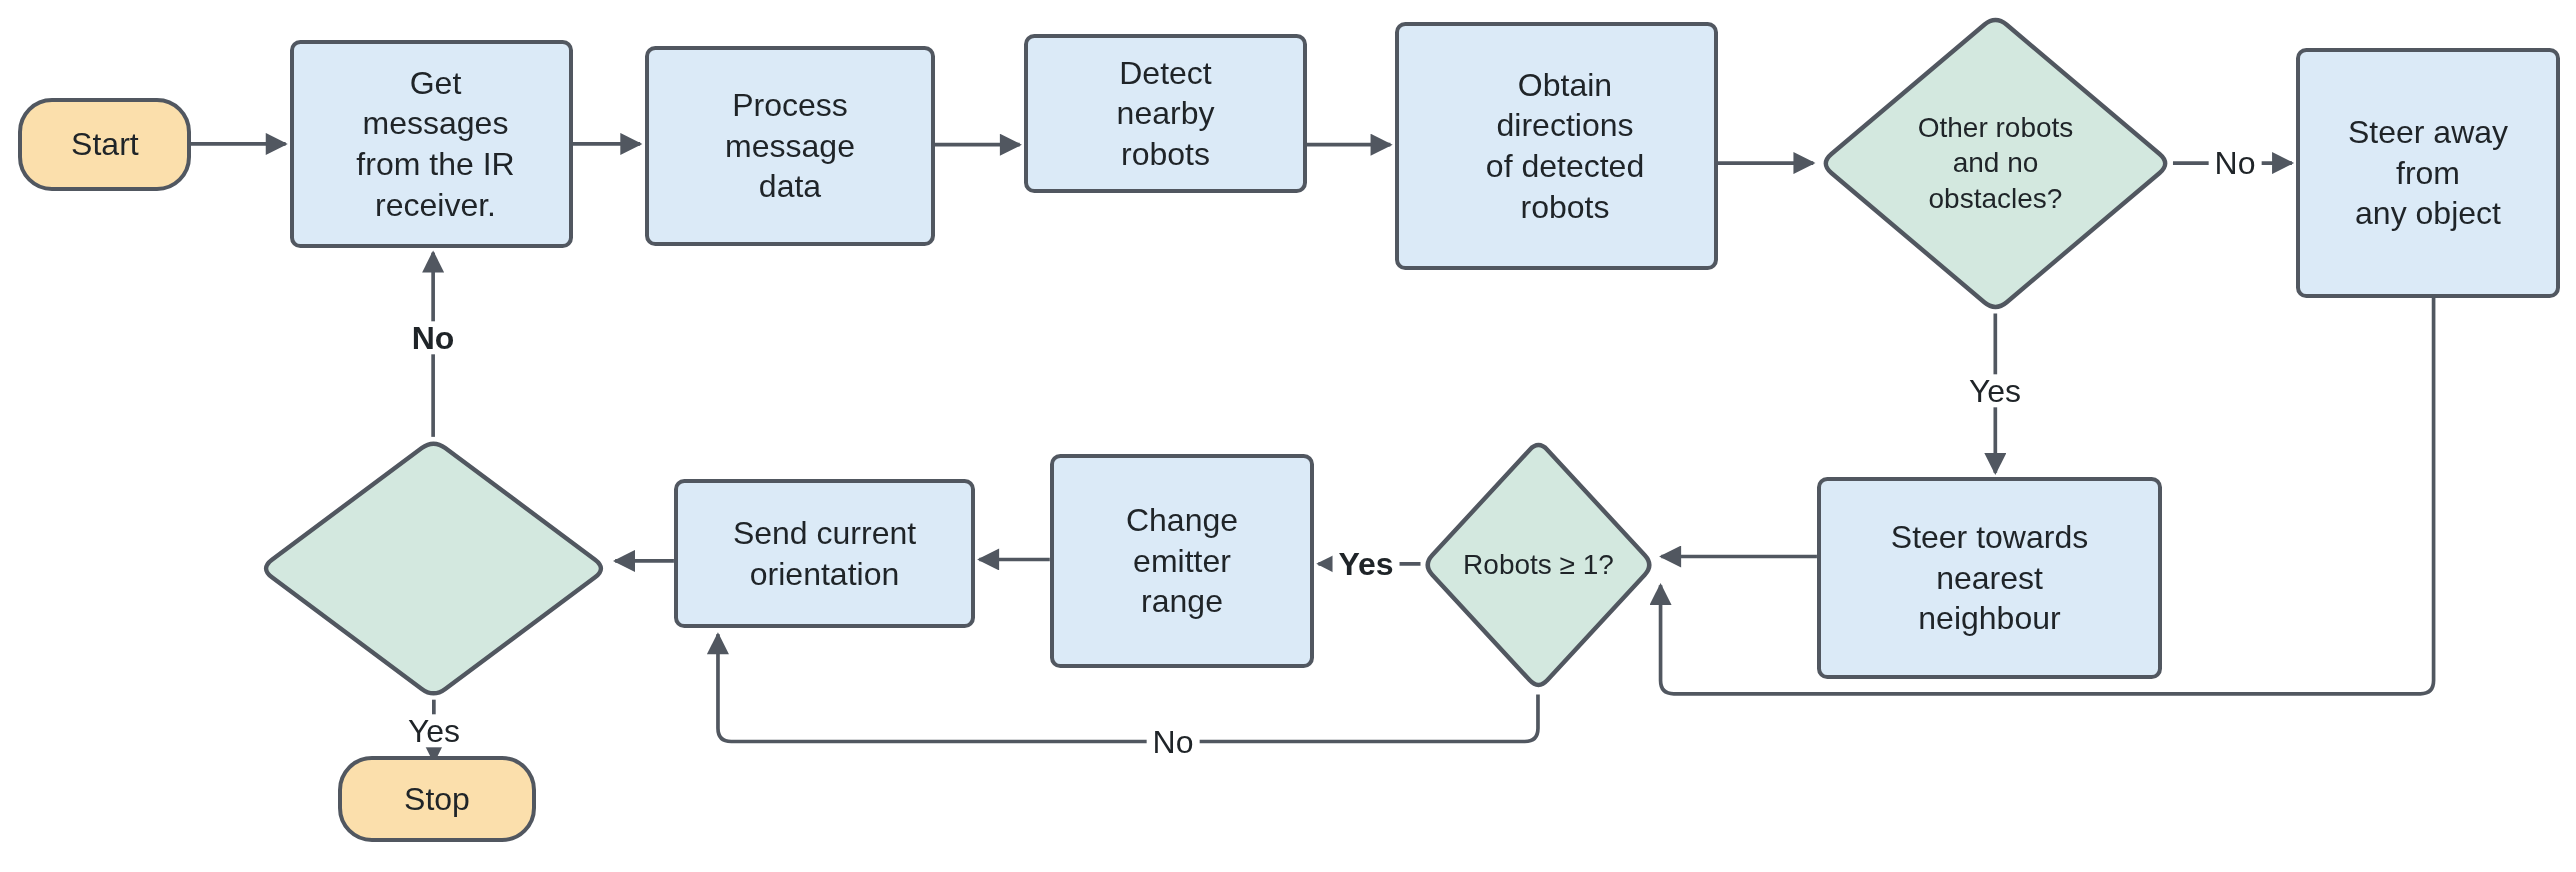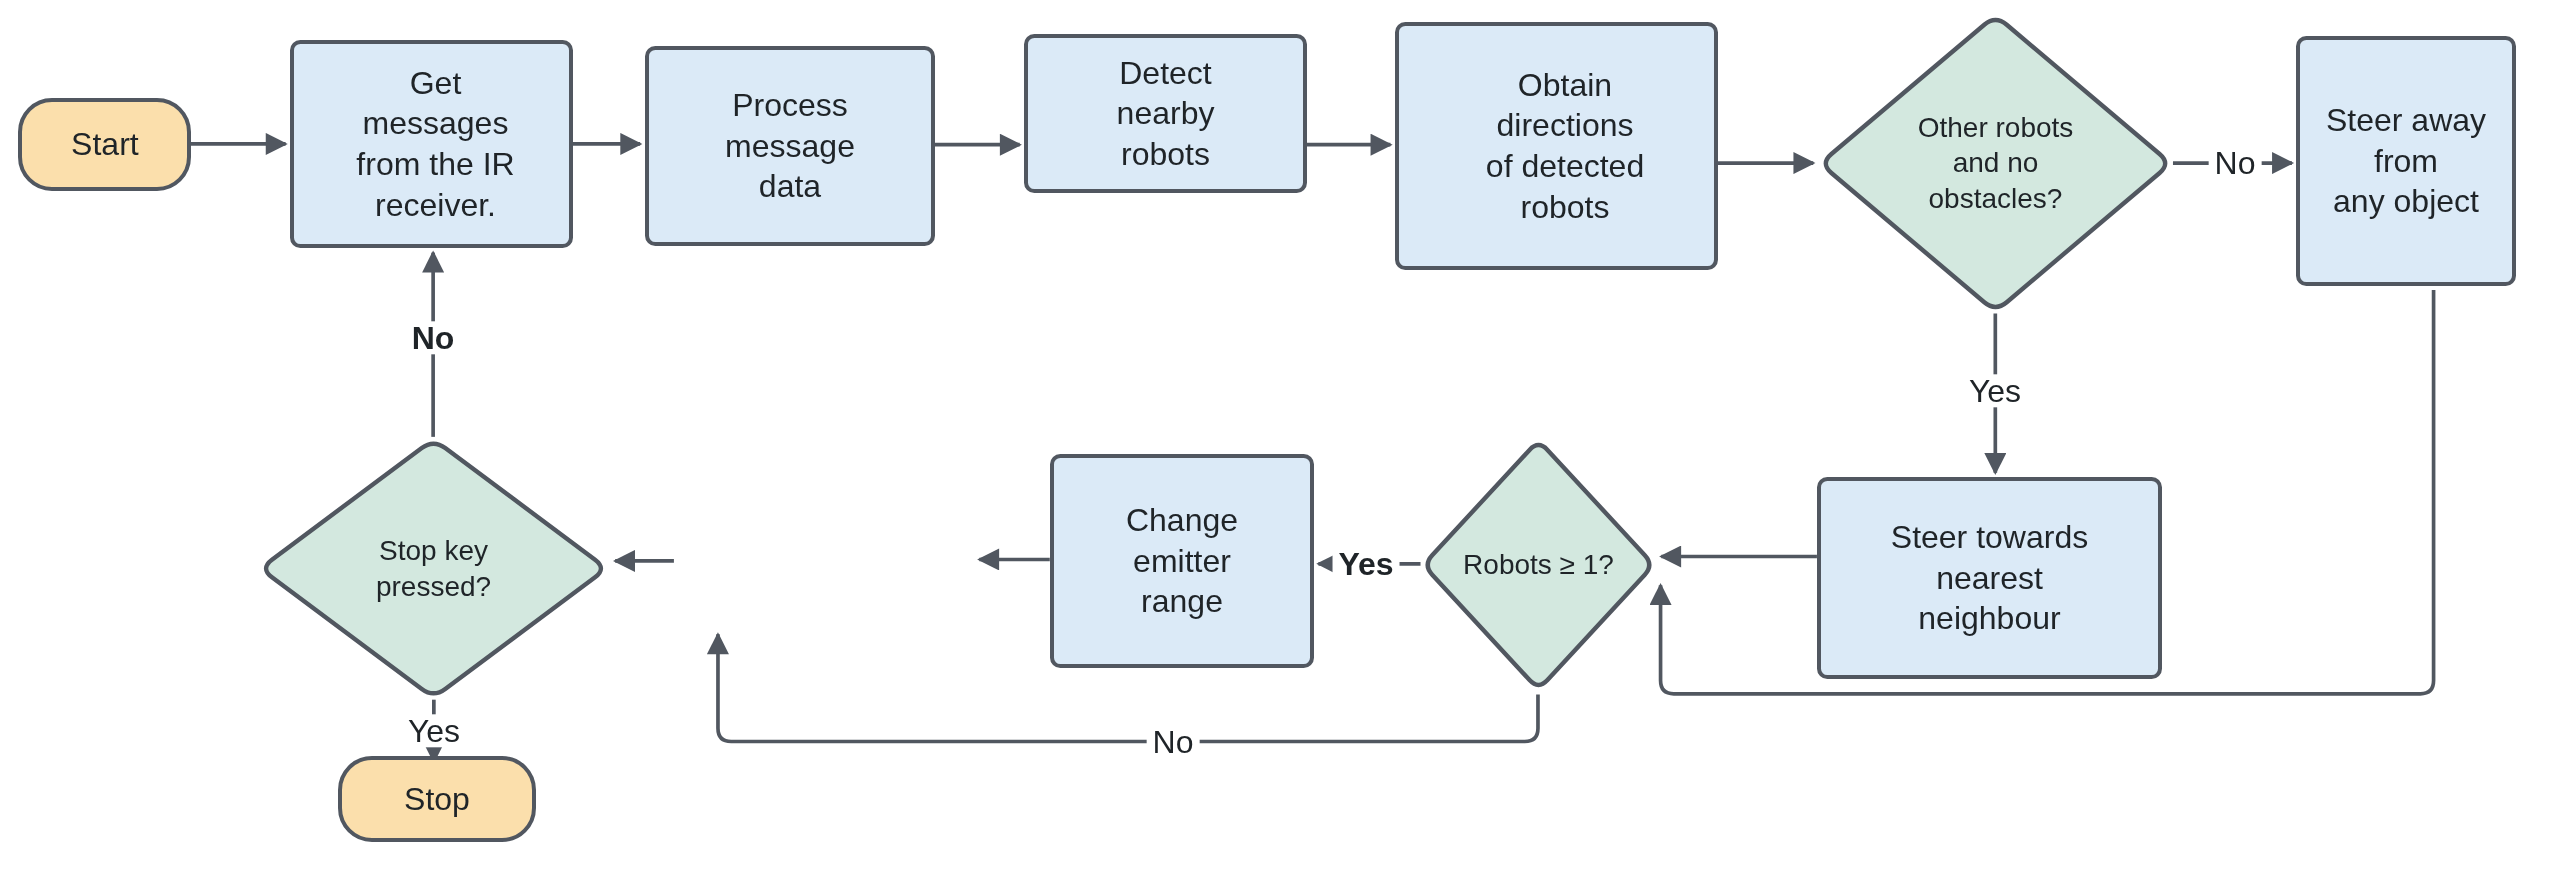--- a/index.html
+++ b/index.html
@@ -79,52 +79,52 @@
 
   <div class="node process" style="left:1024px;top:34px;width:283px;height:159px;">Detect
 nearby
 robots</div>
 
   <div class="node process" style="left:1395px;top:22px;width:323px;height:248px;padding-left:17px;">Obtain
 directions
 of detected
 robots</div>
 
-  <div class="node process" style="left:2296px;top:36px;width:220px;height:250px;">Steer away
+  <div class="node process" style="left:2296px;top:48px;width:264px;height:250px;">Steer away
 from
 any object</div>
 
   <div class="node process" style="left:1050px;top:454px;width:264px;height:214px;">Change
 emitter
 range</div>
 
   <div class="node process" style="left:1817px;top:477px;width:345px;height:202px;">Steer towards
 nearest
 neighbour</div>
 
+  <div class="node process" style="left:674px;top:479px;width:301px;height:149px;">Send current
+orientation</div>
 
   <div class="node terminator" style="left:338px;top:756px;width:198px;height:86px;">Stop</div>
 
   <svg class="diamond-svg" style="left:1818px;top:12.5px;" width="355" height="301" viewBox="0 0 484 410">
     <path class="diamond-shape" d="M 257.3,15.9 L 465.7,192.1 Q 481,205 465.7,217.9 L 257.3,394.1 Q 242,407 226.7,394.1 L 18.3,217.9 Q 3,205 18.3,192.1 L 226.7,15.9 Q 242,3 257.3,15.9 Z"></path>
   </svg>
   <div class="dlabel" style="left:1818px;top:12.5px;width:355px;height:301px;">Other robots
 and no
 obstacles?</div>
 
   <svg class="diamond-svg" style="left:1421px;top:438px;" width="235" height="254" viewBox="0 0 320 346">
     <path class="diamond-shape" d="M 172.2,16.2 L 304.8,159.8 Q 317,173 304.8,186.2 L 172.2,329.8 Q 160,343 147.8,329.8 L 15.2,186.2 Q 3,173 15.2,159.8 L 147.8,16.2 Q 160,3 172.2,16.2 Z"></path>
   </svg>
   <div class="dlabel" style="left:1421px;top:438px;width:235px;height:254px;">Robots ≥ 1?</div>
 
   <svg class="diamond-svg" style="left:258px;top:437px;" width="351" height="263" viewBox="0 0 478 358">
     <path class="diamond-shape" d="M 255,15 L 459,167 Q 475,179 459,191 L 255,343 Q 239,355 223,343 L 19,191 Q 3,179 19,167 L 223,15 Q 239,3 255,15 Z"></path>
   </svg>
-  <div class="dlabel" style="left:258px;top:437px;width:351px;height:263px;">Stop key
-pressed?</div>
 
   <div class="elabel" style="left:2235px;top:163px;">No</div>
   <div class="elabel" style="left:1995px;top:391px;">Yes</div>
   <div class="elabel bold" style="left:1366px;top:564px;">Yes</div>
   <div class="elabel" style="left:1173px;top:742px;">No</div>
   <div class="elabel bold" style="left:433px;top:338px;">No</div>
   <div class="elabel" style="left:434px;top:731px;">Yes</div>
 
 </div>
 

